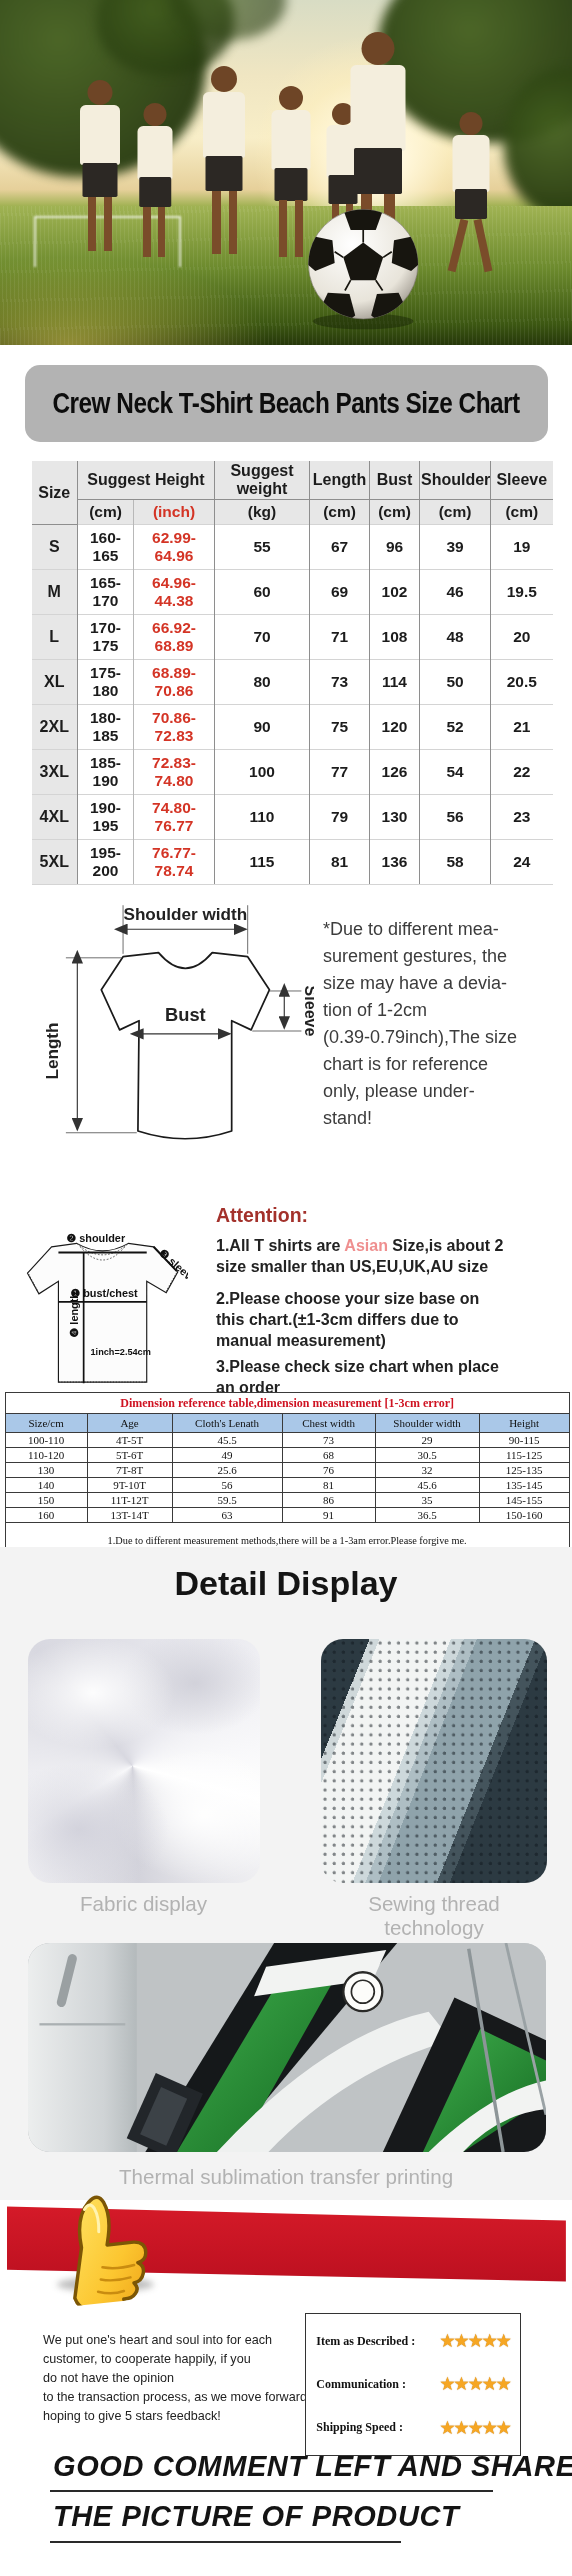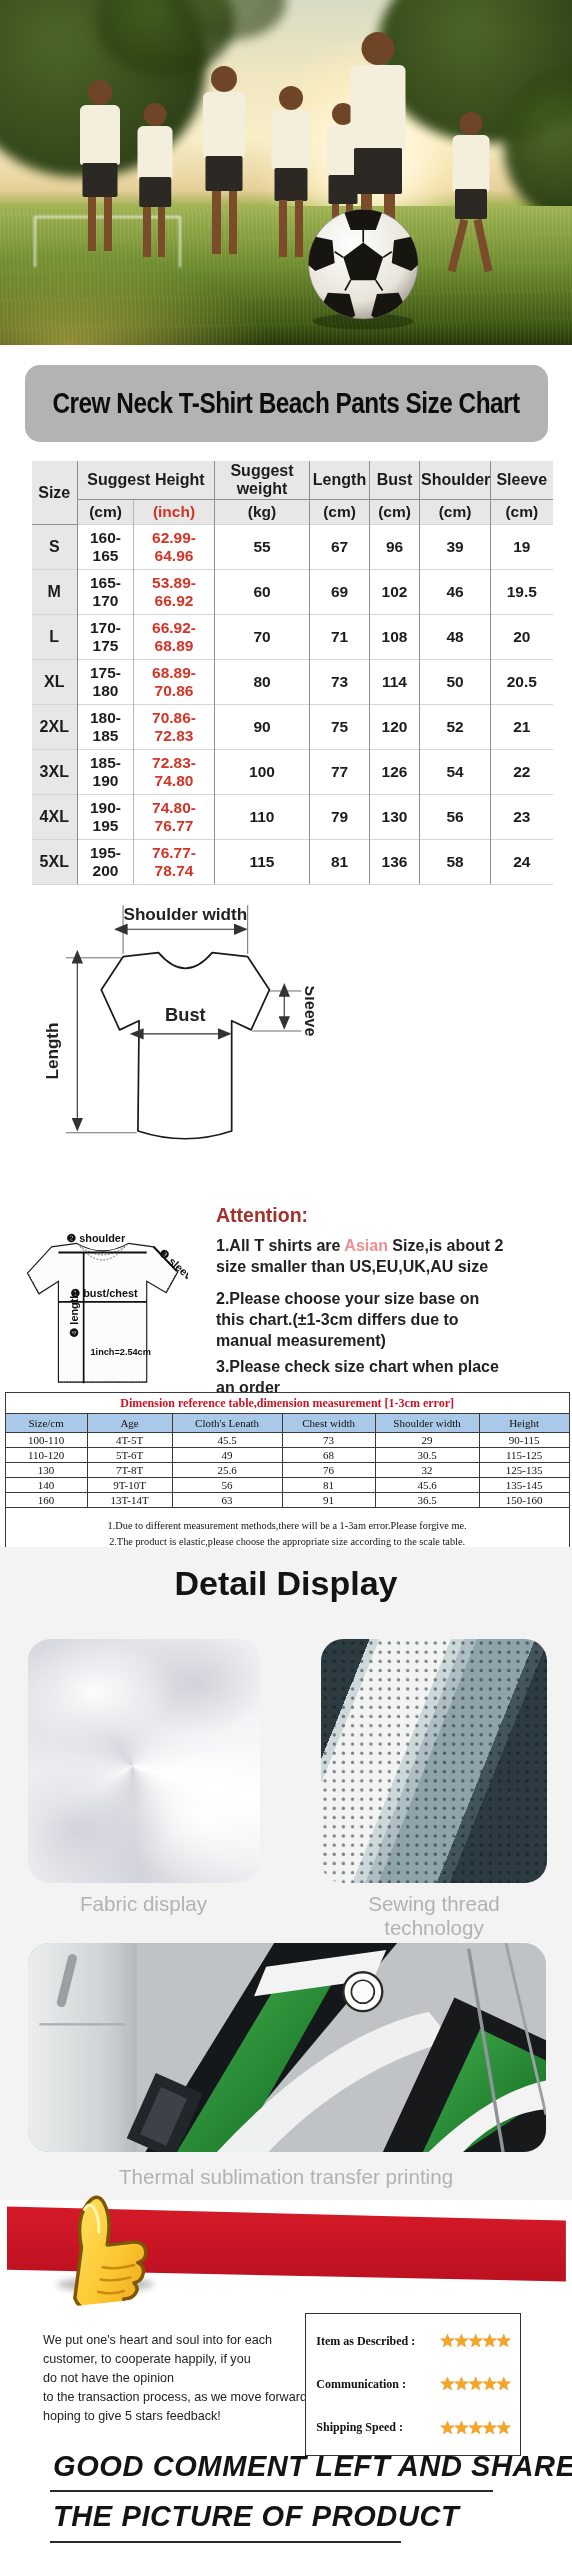--- a/index.html
+++ b/index.html
@@ -259,21 +259,21 @@
           <td>62.99-64.96</td>
           <td>55</td>
           <td>67</td>
           <td>96</td>
           <td>39</td>
           <td>19</td>
         </tr>
         <tr>
           <th>M</th>
           <td>165-170</td>
-          <td>53.89-66.92</td>
+          <td>64.96-44.38</td>
           <td>60</td>
           <td>69</td>
           <td>102</td>
           <td>46</td>
           <td>19.5</td>
         </tr>
         <tr>
           <th>L</th>
           <td>170-175</td>
           <td>66.92-68.89</td>
@@ -354,20 +354,28 @@
     <line x1="220" y1="428" x2="96" y2="428" stroke="#555" stroke-width="1.5"></line>
     <line x1="116" y1="128" x2="116" y2="422" stroke="#333" stroke-width="2" marker-start="url(#arS)" marker-end="url(#ar)"></line>
     <text x="82" y="285" text-anchor="middle" font-size="30" font-weight="600" fill="#222" transform="rotate(-90 82 285)">Length</text>
     <text x="305" y="232" text-anchor="middle" font-size="32" font-weight="600" fill="#222">Bust</text>
     <line x1="228" y1="255" x2="382" y2="255" stroke="#333" stroke-width="2" marker-start="url(#arS)" marker-end="url(#ar)"></line>
     <line x1="452" y1="180" x2="508" y2="180" stroke="#555" stroke-width="1.5"></line>
     <line x1="422" y1="250" x2="508" y2="250" stroke="#555" stroke-width="1.5"></line>
     <line x1="478" y1="186" x2="478" y2="244" stroke="#333" stroke-width="2" marker-start="url(#arS)" marker-end="url(#ar)"></line>
     <text x="514" y="215" text-anchor="middle" font-size="28" font-weight="600" fill="#222" transform="rotate(90 514 215)">Sleeve</text>
   </svg>
+  <div class="measure-note">*Due to different mea-
+surement gestures, the
+size may have a devia-
+tion of 1-2cm
+(0.39-0.79inch),The size
+chart is for reference
+only, please under-
+stand!</div>
 
   <svg id="attention-svg" width="172" height="172" viewBox="0 0 300 300">
     <path d="M62,52 L20,98 L40,134 L74,112 L74,288 L228,288 L228,112 L262,132 L282,96 L240,52 L196,46 Q151,72 106,46 Z" fill="#fcfcfc" stroke="#1a1a1a" stroke-width="2"></path>
     <path d="M106,46 Q151,86 196,46" fill="none" stroke="#444" stroke-width="1.5" stroke-dasharray="3,3"></path>
     <path d="M112,52 Q151,98 190,52" fill="none" stroke="#444" stroke-width="1.5" stroke-dasharray="3,3"></path>
     <line x1="74" y1="288" x2="228" y2="288" stroke="#333" stroke-width="2" stroke-dasharray="2,3"></line>
     <line x1="22" y1="100" x2="38" y2="130" stroke="#333" stroke-width="2" stroke-dasharray="2,3"></line>
     <line x1="262" y1="130" x2="280" y2="98" stroke="#333" stroke-width="2" stroke-dasharray="2,3"></line>
     <line x1="74" y1="62" x2="228" y2="62" stroke="#111" stroke-width="3.5"></line>
     <line x1="240" y1="52" x2="280" y2="94" stroke="#111" stroke-width="3.5"></line>
@@ -435,20 +443,28 @@
           <td>32</td>
           <td>125-135</td>
         </tr>
         <tr>
           <td>140</td>
           <td>9T-10T</td>
           <td>56</td>
           <td>81</td>
           <td>45.6</td>
           <td>135-145</td>
+        </tr>
+        <tr>
+          <td>150</td>
+          <td>11T-12T</td>
+          <td>59.5</td>
+          <td>86</td>
+          <td>35</td>
+          <td>145-155</td>
         </tr>
         <tr>
           <td>160</td>
           <td>13T-14T</td>
           <td>63</td>
           <td>91</td>
           <td>36.5</td>
           <td>150-160</td>
         </tr>
       </tbody>

